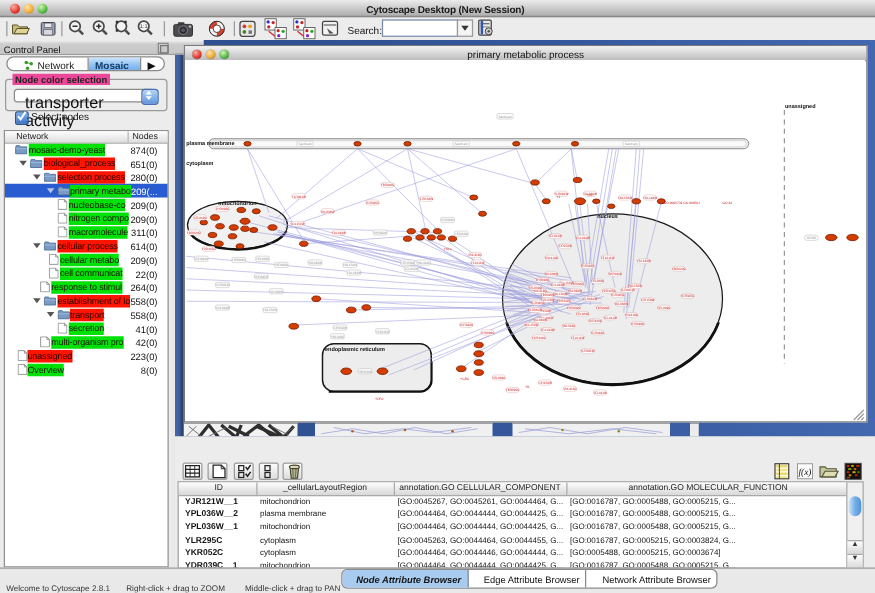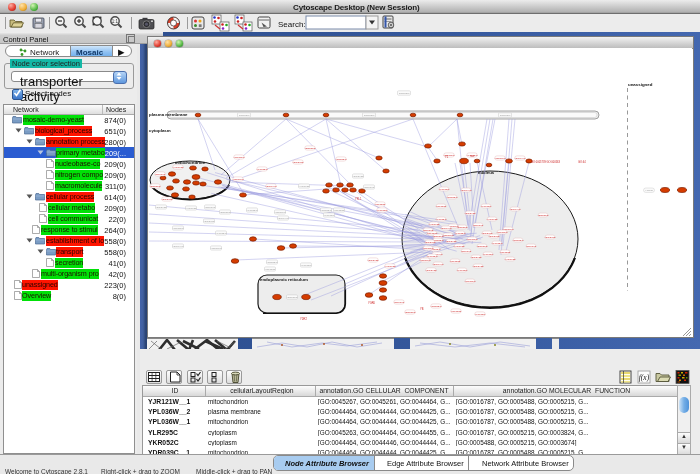--- a/index.html
+++ b/index.html
@@ -149,21 +149,21 @@
         <circle cx="6" cy="3" r="1.4" fill="#3a9a2a"></circle>
     <circle cx="3" cy="6.5" r="1.4" fill="#3a9a2a"></circle>
         <line x1="2" y1="2" x2="6" y2="3" stroke="#3a9a2a" stroke-width="0.7"></line>
   </svg>
   <span class="abs" style="left:24px;top:2px;font-size:8px;color:#222;">Network</span>
   <span class="abs" style="left:70px;top:2px;font-size:8px;font-weight:bold;color:#123a6a;">Mosaic</span>
   <span class="abs" style="left:112px;top:1px;font-size:8.5px;color:#111;">▶</span>
  </div>
 
  <div class="abs" style="left:4px;top:31px;width:128px;height:24px;border:1px solid #9a9a9a;border-radius:3px;"></div>
- <div class="abs" style="left:10px;top:27px;font-size:7.5px;font-weight:normal;color:#222;background:#14b8a6;padding:0 2px;">Node color selection</div>
+ <div class="abs" style="left:10px;top:27px;font-size:7.5px;font-weight:bold;color:#222;background:#ec4899;padding:0 2px;">Node color selection</div>
  <div class="abs" style="left:11px;top:39px;width:113px;height:11px;background:#fff;border:1px solid #8a8a8a;border-radius:3px;box-sizing:border-box;">
    <span class="abs" style="left:8px;top:1.5px;font-size:13px;color:#111;">transporter activity</span>
    <div class="abs" style="left:101px;top:-1px;width:12px;height:11px;border-radius:3px;
     background:linear-gradient(#b5d4f6,#5e97dd);border:1px solid #4a6fae;"></div>
    <svg class="abs" style="left:103px;top:0px" width="8" height="9">
         <path d="M4 0.5 L6.5 3.5 L1.5 3.5 Z" fill="#fff"></path>
         <path d="M4 8 L1.5 5 L6.5 5 Z" fill="#fff"></path>
       </svg>
  </div>
 
@@ -195,21 +195,21 @@
       </svg>
       <span class="abs" style="left:31px;top:20.5px;font-size:7.2px;color:#260500;background:#ff1400;line-height:10px;letter-spacing:-0.1px;white-space:nowrap;">biological_process</span>
       <span class="abs" style="right:8px;top:21.5px;font-size:7.5px;color:#111;">651(0)</span>
       <svg class="abs" style="left:22px;top:34px" width="7" height="5">
         <path d="M0.5 0.5 L6.5 0.5 L3.5 4.5 Z" fill="#555"></path>
       </svg>
       <svg class="abs" style="left:31px;top:32.5px" width="10" height="8">
 <path d="M0.5 2 L0.5 7 L9.5 7 L9.5 1.5 L4.5 1.5 L3.8 0.5 L1 0.5 Z" fill="#7a9cc4" stroke="#4a6a94" stroke-width="0.7"></path>
 <path d="M0.5 3 L9.5 3" stroke="#9cb8d8" stroke-width="0.8"></path>
       </svg>
-      <span class="abs" style="left:42px;top:31.5px;font-size:7.2px;color:#260500;background:#ff1400;line-height:10px;letter-spacing:-0.1px;white-space:nowrap;">annotation process</span>
+      <span class="abs" style="left:42px;top:31.5px;font-size:7.2px;color:#260500;background:#ff1400;line-height:10px;letter-spacing:-0.1px;white-space:nowrap;">selection process</span>
       <span class="abs" style="right:8px;top:32.5px;font-size:7.5px;color:#111;">280(0)</span>
       <div class="abs" style="left:0;top:42px;width:130px;height:11px;background:#2a5cd1;"></div>
       <svg class="abs" style="left:33px;top:45px" width="7" height="5">
         <path d="M0.5 0.5 L6.5 0.5 L3.5 4.5 Z" fill="#b9c6e0"></path>
       </svg>
       <svg class="abs" style="left:42px;top:43.5px" width="10" height="8">
 <path d="M0.5 2 L0.5 7 L9.5 7 L9.5 1.5 L4.5 1.5 L3.8 0.5 L1 0.5 Z" fill="#7a9cc4" stroke="#4a6a94" stroke-width="0.7"></path>
 <path d="M0.5 3 L9.5 3" stroke="#9cb8d8" stroke-width="0.8"></path>
       </svg>
       <span class="abs" style="left:52px;top:42.5px;font-size:7.2px;color:#1e1200;background:#00e107;line-height:10px;letter-spacing:-0.1px;white-space:nowrap;">primary metabo</span>
@@ -304,20 +304,21 @@
     </div>
 </div>
 
 <div class="abs" style="left:147px;top:36px;width:547px;height:302px;
  background:#fff;border:1px solid #7a7a7a;box-sizing:border-box;">
  <div class="abs" style="left:0;top:0;width:545px;height:12px;
   background:linear-gradient(#f2f2f2,#d2d2d2 60%,#bdbdbd);border-bottom:1px solid #8a8a8a;box-sizing:border-box;">
   <div class="abs" style="left:6px;top:3px;width:6.5px;height:6.5px;border-radius:50%;background:radial-gradient(circle at 35% 30%,#ffaca0,#e13a2e 60%,#8e1d13);box-shadow:0 0 0 0.5px rgba(60,20,10,.4);"></div>
   <div class="abs" style="left:17px;top:3px;width:6.5px;height:6.5px;border-radius:50%;background:radial-gradient(circle at 35% 30%,#ffe2a8,#efad37 60%,#9a6a07);box-shadow:0 0 0 0.5px rgba(90,60,10,.4);"></div>
   <div class="abs" style="left:28px;top:3px;width:6.5px;height:6.5px;border-radius:50%;background:radial-gradient(circle at 35% 30%,#d2f4b2,#55b945 60%,#1e6f1a);box-shadow:0 0 0 0.5px rgba(20,70,15,.4);"></div>
+  <div class="abs" style="left:0;width:545px;text-align:center;top:1.5px;font-size:8px;color:#111;">primary metabolic process</div>
  </div>
 
 </div>
 <svg class="abs" style="left:148px;top:48px" width="544" height="289" viewBox="148 48 544 289" font-family="Liberation Sans,sans-serif">
     <rect x="148" y="48" width="544" height="289" fill="#ffffff"></rect>
     <rect x="167" y="111" width="432" height="8" rx="4" fill="#efefef" stroke="#8a8a8a" stroke-width="0.8"></rect>
     <rect x="169" y="112.5" width="428" height="5" rx="2.5" fill="#fafafa" stroke="#cccccc" stroke-width="0.6"></rect>
     <clipPath id="mb">
       <rect x="150" y="185" width="85" height="18"></rect>
     </clipPath>

